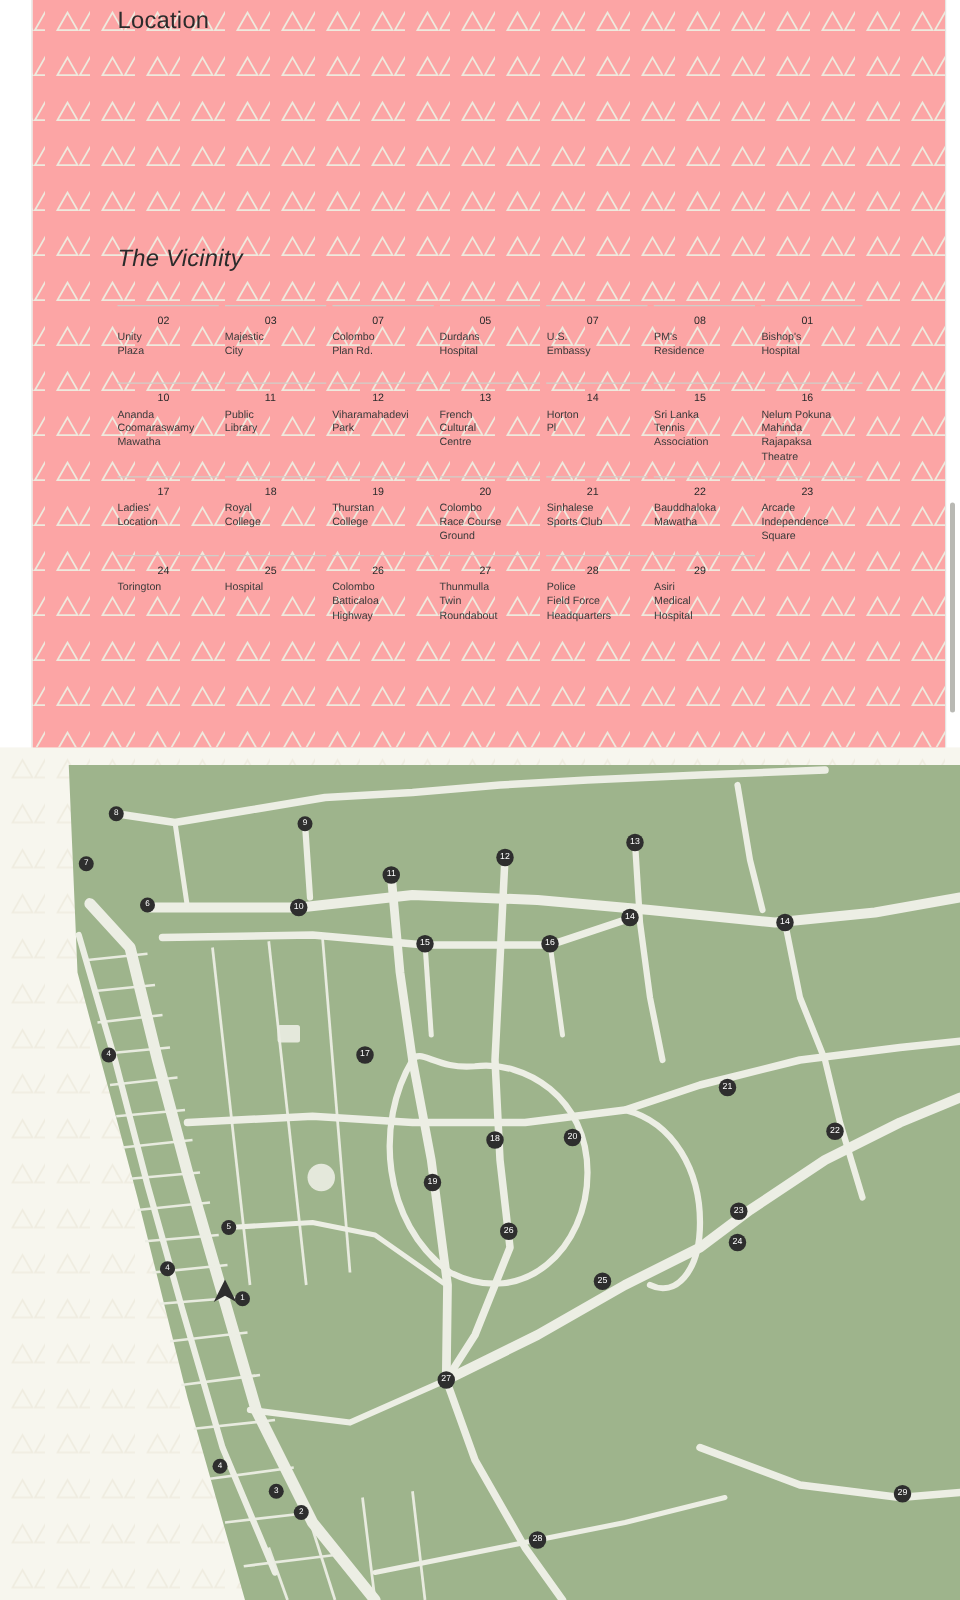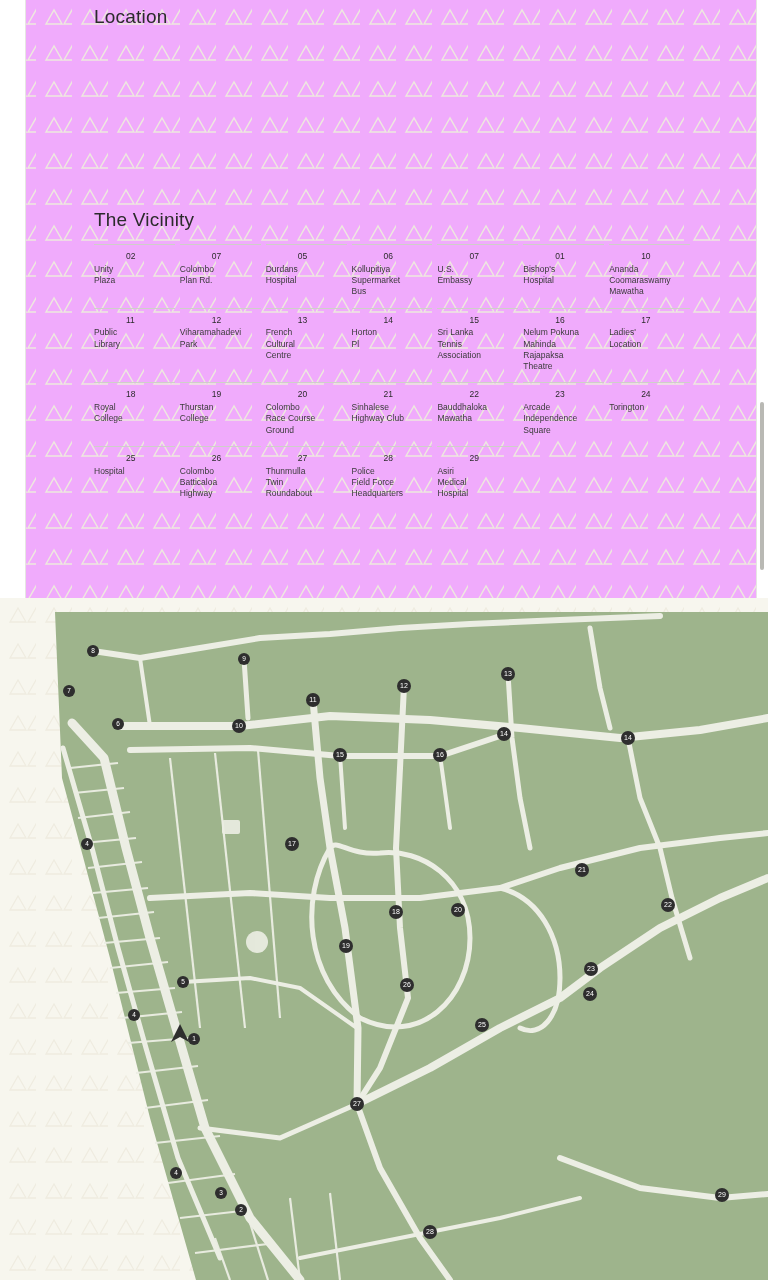--- a/index.html
+++ b/index.html
@@ -17,21 +17,21 @@
     overflow: hidden;
     background: #fdfdfb;
   }
 
   
   .info-panel {
     position: absolute;
     left: 0; top: 0;
     width: 768px;
     height: 686px;
-    background: #f0abfc;
+    background: #fca5a5;
     border-bottom: 1px solid #a21caf;
     overflow: hidden;
   }
   
   .pattern {
     position: absolute;
     left: 0; top: 0; right: 0; bottom: 0;
     pointer-events: none;
     opacity: 1;
   }
@@ -51,21 +51,21 @@
   }
 
   .section-title {
     position: absolute;
     font-weight: 400;
     color: #2b2b2b;
     font-size: 19px;
     letter-spacing: 0.2px;
   }
   #location-title { left: 94px; top: 6px; }
-  #vicinity-title { left: 94px; top: 209px; }
+  #vicinity-title { left: 94px; top: 197px; font-style: italic; }
 
   .location-desc {
     position: absolute;
     left: 94px; top: 40px;
     width: 420px;
     font-size: 9.5px;
     line-height: 1.45;
     color: #4a4a4a;
   }
 
@@ -170,39 +170,43 @@
 
     <div class="section-title" id="vicinity-title">The Vicinity</div>
 
     <div class="vicinity-grid" id="vicinity-grid">
         <div class="v-item">
           <div class="v-num">02</div>
           <div class="v-name">Unity
 Plaza</div>
         </div>
         <div class="v-item">
+          <div class="v-num">03</div>
+          <div class="v-name">Majestic
+City</div>
+        </div>
+        <div class="v-item">
           <div class="v-num">07</div>
           <div class="v-name">Colombo
 Plan Rd.</div>
         </div>
         <div class="v-item">
           <div class="v-num">05</div>
           <div class="v-name">Durdans
 Hospital</div>
         </div>
         <div class="v-item">
-          <div class="v-num">06</div>
-          <div class="v-name">Kollupitiya
-Supermarket
-Bus</div>
-        </div>
-        <div class="v-item">
           <div class="v-num">07</div>
           <div class="v-name">U.S.
 Embassy</div>
+        </div>
+        <div class="v-item">
+          <div class="v-num">08</div>
+          <div class="v-name">PM's
+Residence</div>
         </div>
         <div class="v-item">
           <div class="v-num">01</div>
           <div class="v-name">Bishop's
 Hospital</div>
         </div>
         <div class="v-item">
           <div class="v-num">10</div>
           <div class="v-name">Ananda
 Coomaraswamy
@@ -259,21 +263,21 @@
         </div>
         <div class="v-item">
           <div class="v-num">20</div>
           <div class="v-name">Colombo
 Race Course
 Ground</div>
         </div>
         <div class="v-item">
           <div class="v-num">21</div>
           <div class="v-name">Sinhalese
-Highway Club</div>
+Sports Club</div>
         </div>
         <div class="v-item">
           <div class="v-num">22</div>
           <div class="v-name">Bauddhaloka
 Mawatha</div>
         </div>
         <div class="v-item">
           <div class="v-num">23</div>
           <div class="v-name">Arcade
 Independence

